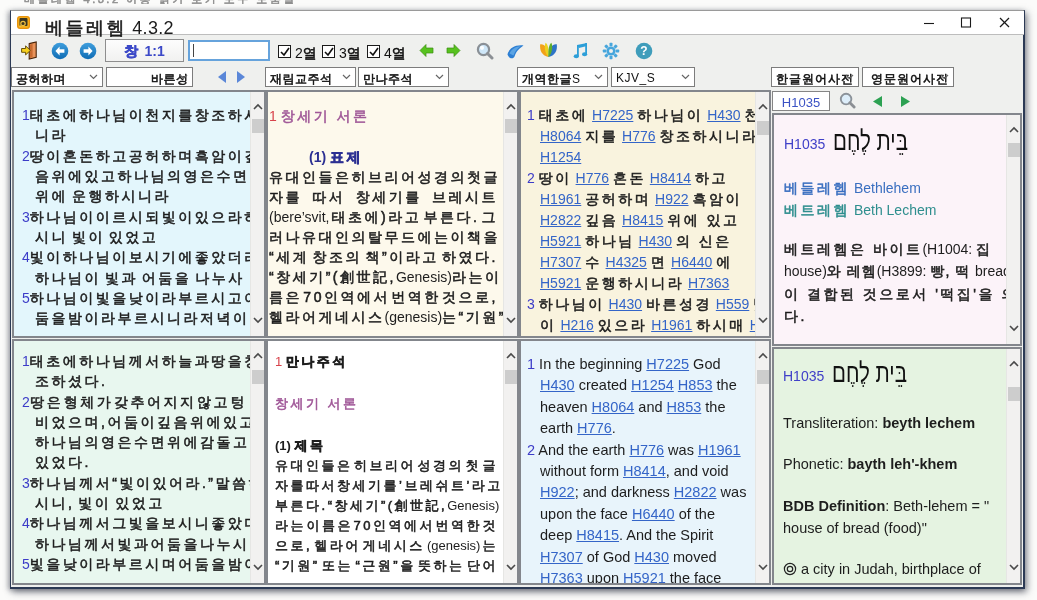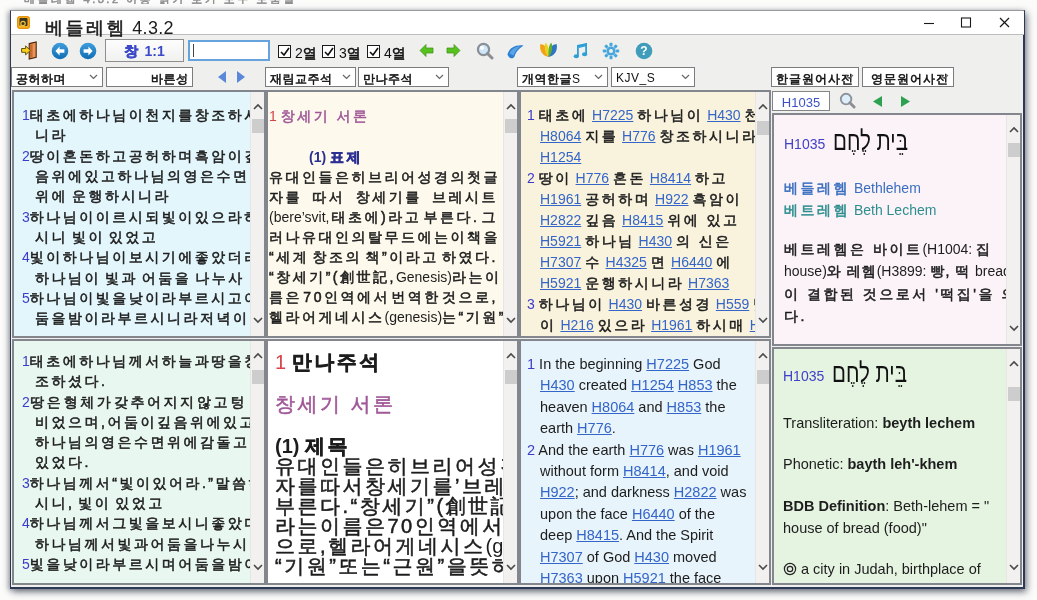--- a/index.html
+++ b/index.html
@@ -461,21 +461,21 @@
         <path d="M3 9 L7 5 L11 9" stroke="#4a4a4a" stroke-width="1.6" fill="none"></path>
       </svg>
 <div class="th" style="top:29px;height:14px;"></div>
 <svg class="ar" style="bottom:8px" width="14" height="14">
         <path d="M3 5 L7 9 L11 5" stroke="#4a4a4a" stroke-width="1.6" fill="none"></path>
       </svg>
     </div>
 </div>
 
 <div class="panel" id="p6">
-<div class="tx" style="padding:11px 5px 0 7px;font-size:20px;line-height:20px;">
+<div class="tx" style="padding:11px 5px 0 7px;font-size:13px;line-height:20px;">
 <div><sr>1</sr>  <sb> <s1>만나주석</s1> </sb></div>
 <div style="height:22px;"></div>
 <div><sp> <s1>창세기 서론</s1> </sp></div>
 <div style="height:22px;"></div>
 <div><sb>(1)  <s1>제목</s1> </sb></div>
 <div class="jl">
         <i><s1>유대인들은</s1></i>
         <i><s1>히브리어</s1></i>
         <i><s1>성경의</s1></i>
         <i><s1>첫</s1></i>

